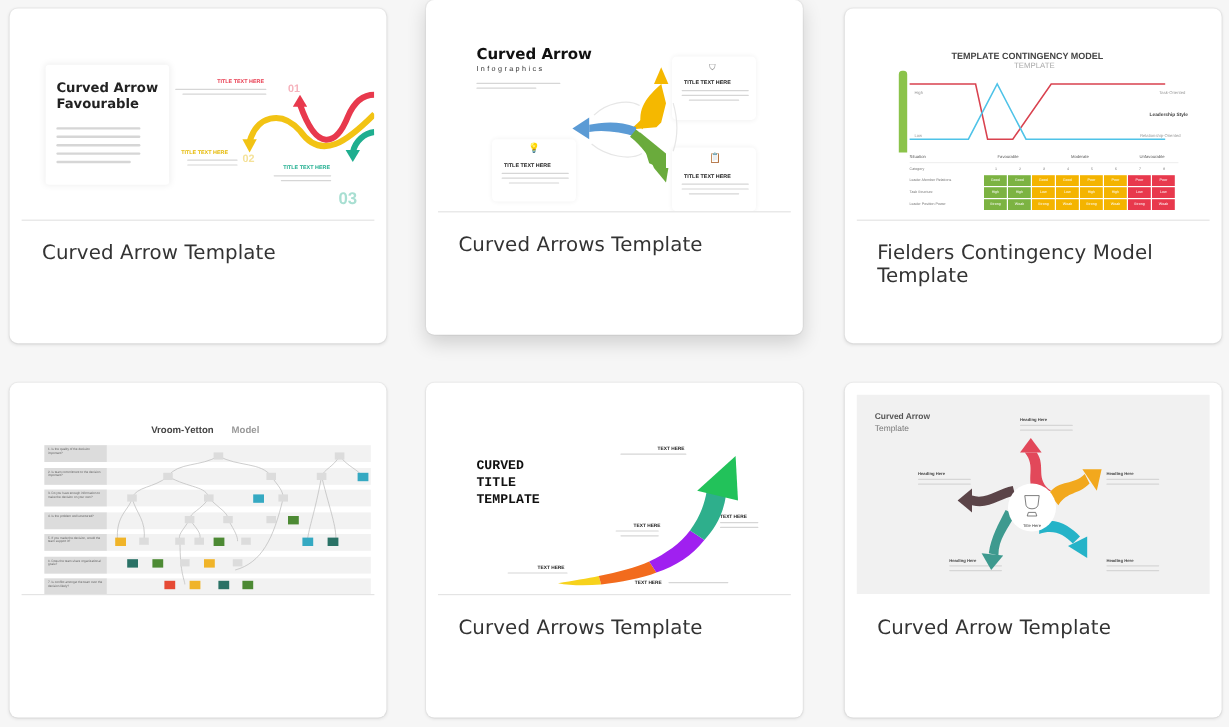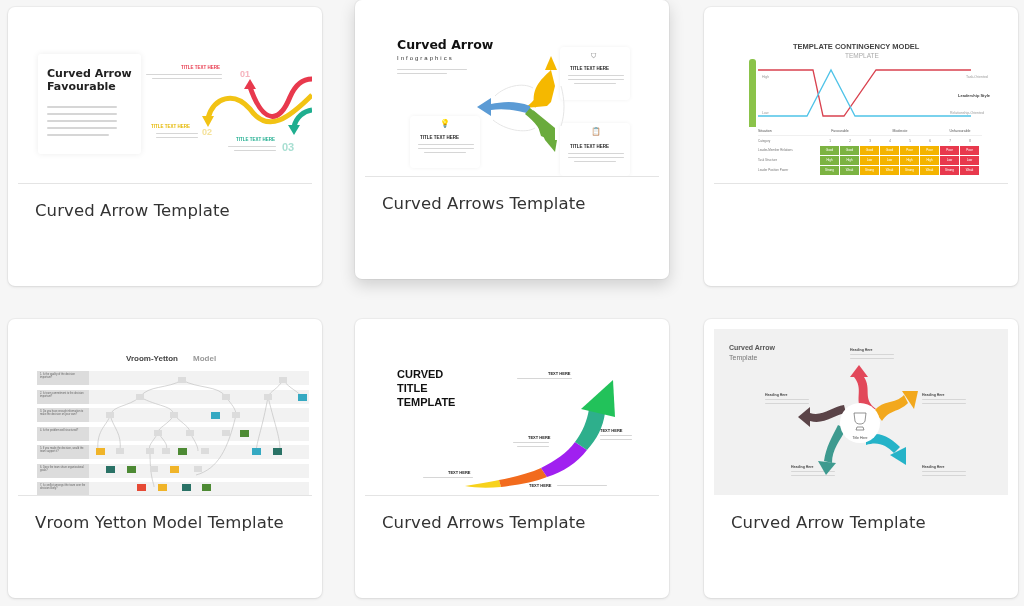--- a/index.html
+++ b/index.html
@@ -41,21 +41,21 @@
     <div class="ln" style="left:128px; top:57px; width:76px; height:1px;"></div>
     <div class="ln" style="left:134px; top:61px; width:70px; height:1px;"></div>
     <div class="t" style="left:222px; top:52px; font-size:9px; color:#f6b3bd; font-weight:bold;">01</div>
     <div class="t" style="left:133px; top:107px; font-size:4.5px; font-weight:bold; color:#e5b800;">TITLE TEXT HERE</div>
     <div class="ln" style="left:138px; top:116px; width:42px; height:1px;"></div>
     <div class="ln" style="left:138px; top:120px; width:42px; height:1px;"></div>
     <div class="t" style="left:184px; top:110px; font-size:9px; color:#f5e29a; font-weight:bold;">02</div>
     <div class="t" style="left:218px; top:120px; font-size:4.5px; font-weight:bold; color:#1fae8f;">TITLE TEXT HERE</div>
     <div class="ln" style="left:210px; top:129px; width:48px; height:1px;"></div>
     <div class="ln" style="left:216px; top:133px; width:42px; height:1px;"></div>
-    <div class="t" style="left:264px; top:124px; font-size:11px; color:#a8dfd2; font-weight:bold;">03</div>
+    <div class="t" style="left:264px; top:140px; font-size:14px; color:#a8dfd2; font-weight:bold;">03</div>
     <svg style="position:absolute; left:0; top:0;" width="294" height="166">
       <path d="M232 70 C246 110, 262 105, 272 80 C278 66, 286 62, 294 62" fill="none" stroke="#e8394d" stroke-width="5"></path>
       <polygon points="226,72 238,72 232,62" fill="#e8394d"></polygon>
       <path d="M190 101 C196 80, 216 74, 232 92 C250 118, 272 100, 294 78" fill="none" stroke="#f2c314" stroke-width="5"></path>
       <polygon points="184,99 196,99 190,110" fill="#f2c314"></polygon>
       <path d="M276 110 C278 100, 286 94, 294 93" fill="none" stroke="#1fae8f" stroke-width="5"></path>
       <polygon points="270,108 282,108 276,118" fill="#1fae8f"></polygon>
     </svg>
   </div>
   <div class="divider"></div>
@@ -168,20 +168,21 @@
         <div style="width:19px; margin-right:1px; background:#f4b400; text-align:center; line-height:9px;">Strong</div>
         <div style="width:19px; margin-right:1px; background:#f4b400; text-align:center; line-height:9px;">Weak</div>
         <div style="width:19px; margin-right:1px; background:#f4b400; text-align:center; line-height:9px;">Strong</div>
         <div style="width:19px; margin-right:1px; background:#f4b400; text-align:center; line-height:9px;">Weak</div>
         <div style="width:19px; margin-right:1px; background:#e8394d; text-align:center; line-height:9px;">Strong</div>
         <div style="width:19px; background:#e8394d; text-align:center; line-height:9px;">Weak</div>
       </div>
     </div>
   </div>
   <div class="divider"></div>
+  <div class="title">Fielders Contingency Model Template</div>
 </div>
 
 <div class="card" style="left:8px; top:319px;">
   <div class="thumb">
     <div class="t" style="left:108px; top:25px; font-size:8px; font-weight:bold; color:#444;">Vroom-Yetton</div>
     <div class="t" style="left:175px; top:25px; font-size:8px; font-weight:bold; color:#999;">Model</div>
     <div style="position:absolute; left:19px; top:42px; width:272px;">
       <div style="height:14px; margin-bottom:4.5px; background:#f2f2f2; display:flex;">
           <div style="width:52px; background:#dcdcdc; font-size:2.6px; color:#666; padding:2px 3px; overflow:hidden; line-height:3px;">1. Is the quality of the decision important?</div>
         </div>
@@ -254,26 +255,25 @@
         <rect x="88" y="137" width="9" height="7" fill="#2a7266"></rect>
       <rect x="109" y="137" width="9" height="7" fill="#4d8a34"></rect>
         <rect x="152" y="137" width="9" height="7" fill="#f0b429"></rect>
       <rect x="119" y="155" width="9" height="7" fill="#e64a35"></rect>
         <rect x="140" y="155" width="9" height="7" fill="#f0b429"></rect>
       <rect x="164" y="155" width="9" height="7" fill="#2a7266"></rect>
         <rect x="184" y="155" width="9" height="7" fill="#4d8a34"></rect>
     </svg>
   </div>
   <div class="divider"></div>
-  <div class="title">Vroom Yetton Model Template</div>
 </div>
 
 <div class="card" style="left:355px; top:319px;">
   <div class="thumb">
-    <div style="position:absolute; left:32px; top:38px; font-size:11px; font-weight:bold; color:#111; line-height:14px; font-family:Liberation Sans, sans-serif;">
+    <div style="position:absolute; left:32px; top:53px; font-size:11px; font-weight:bold; color:#111; line-height:14px; font-family:Liberation Mono, monospace;">
       <div>CURVED</div>
       <div>TITLE</div>
       <div>TEMPLATE</div>
     </div>
     <div class="t" style="left:183px; top:42px; font-size:4px; font-weight:bold; color:#222;">TEXT HERE</div>
     <div class="ln" style="left:152px; top:49px; width:55px; height:1px;"></div>
     <div class="t" style="left:235px; top:99px; font-size:4px; font-weight:bold; color:#222;">TEXT HERE</div>
     <div class="ln" style="left:235px; top:106px; width:32px; height:1px;"></div>
     <div class="ln" style="left:235px; top:110px; width:32px; height:1px;"></div>
     <div class="t" style="left:163px; top:106px; font-size:4px; font-weight:bold; color:#222;">TEXT HERE</div>

